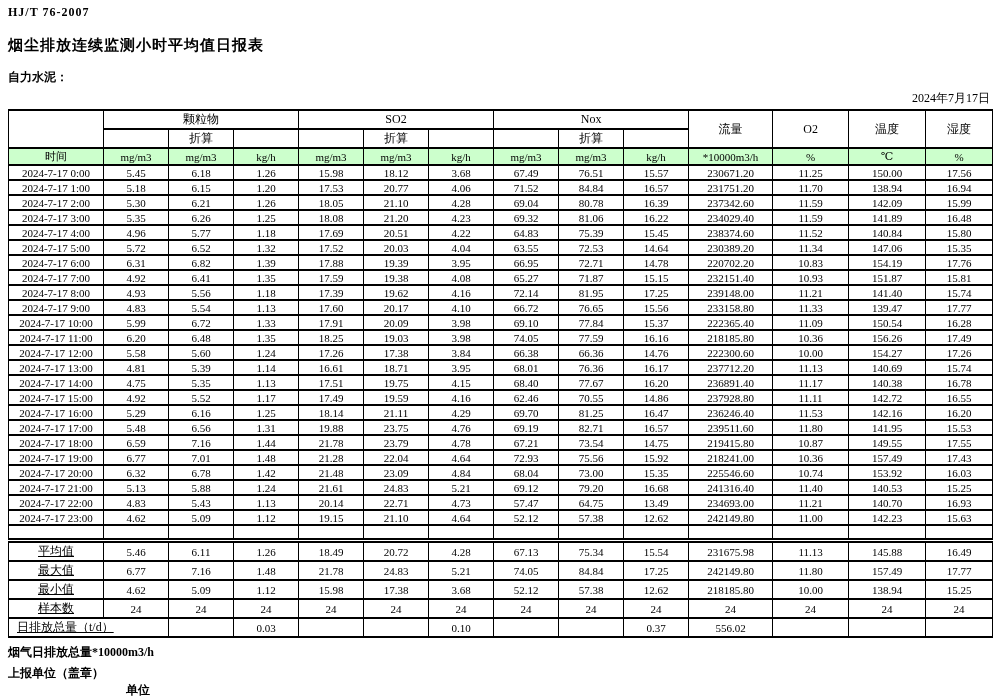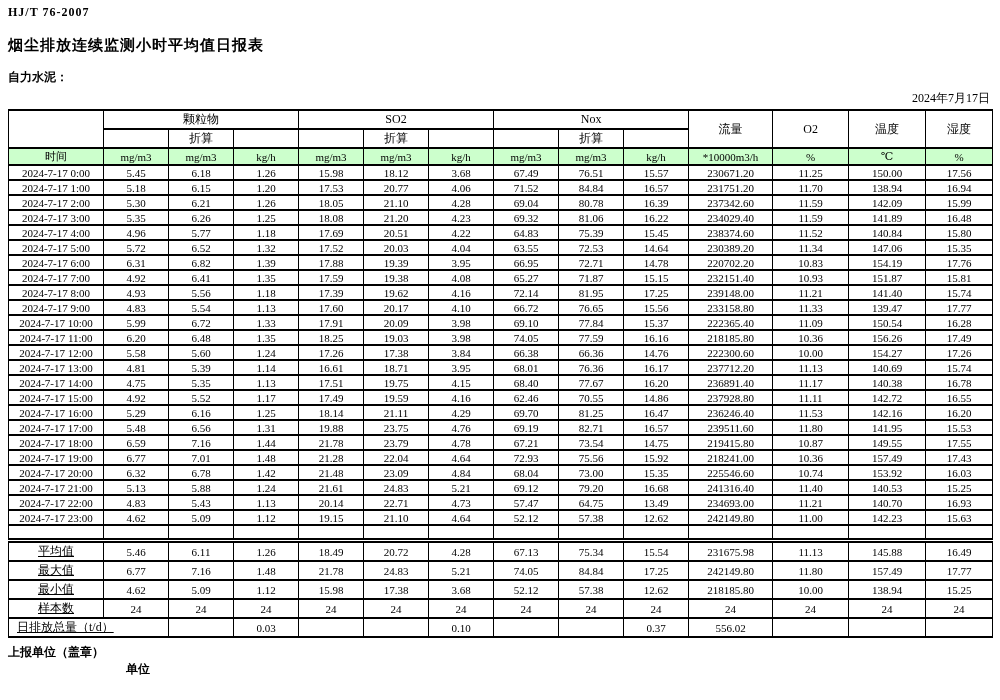--- a/index.html
+++ b/index.html
@@ -572,18 +572,19 @@
           <td>0.37</td>
           <td>556.02</td>
           <td></td>
           <td></td>
           <td></td>
         </tr>
       </tbody>
   </table>
 
   <div class="footer">
+    <div class="footer-line1">烟气日排放总量*10000m3/h</div>
     <div class="footer-line2">
       <span>上报单位（盖章）</span>
       <span class="footer-unit">单位</span>
     </div>
   </div>
 </div>
 
 </body></html>

